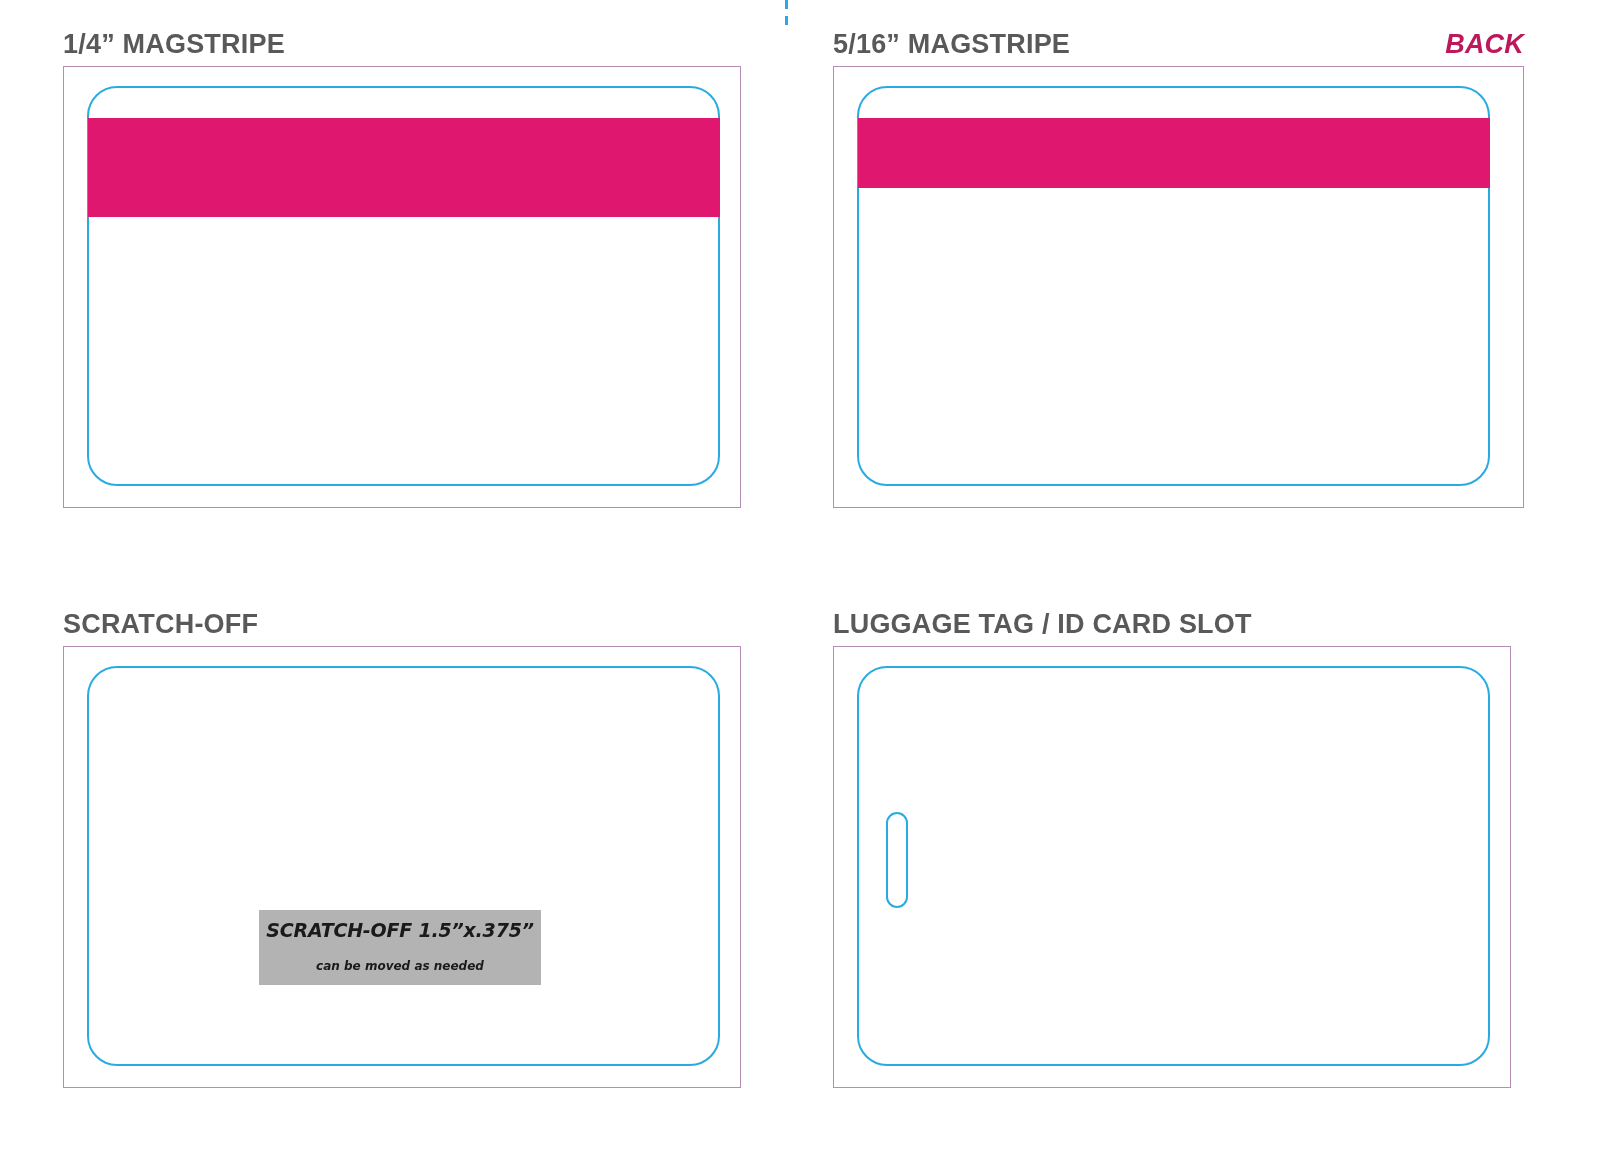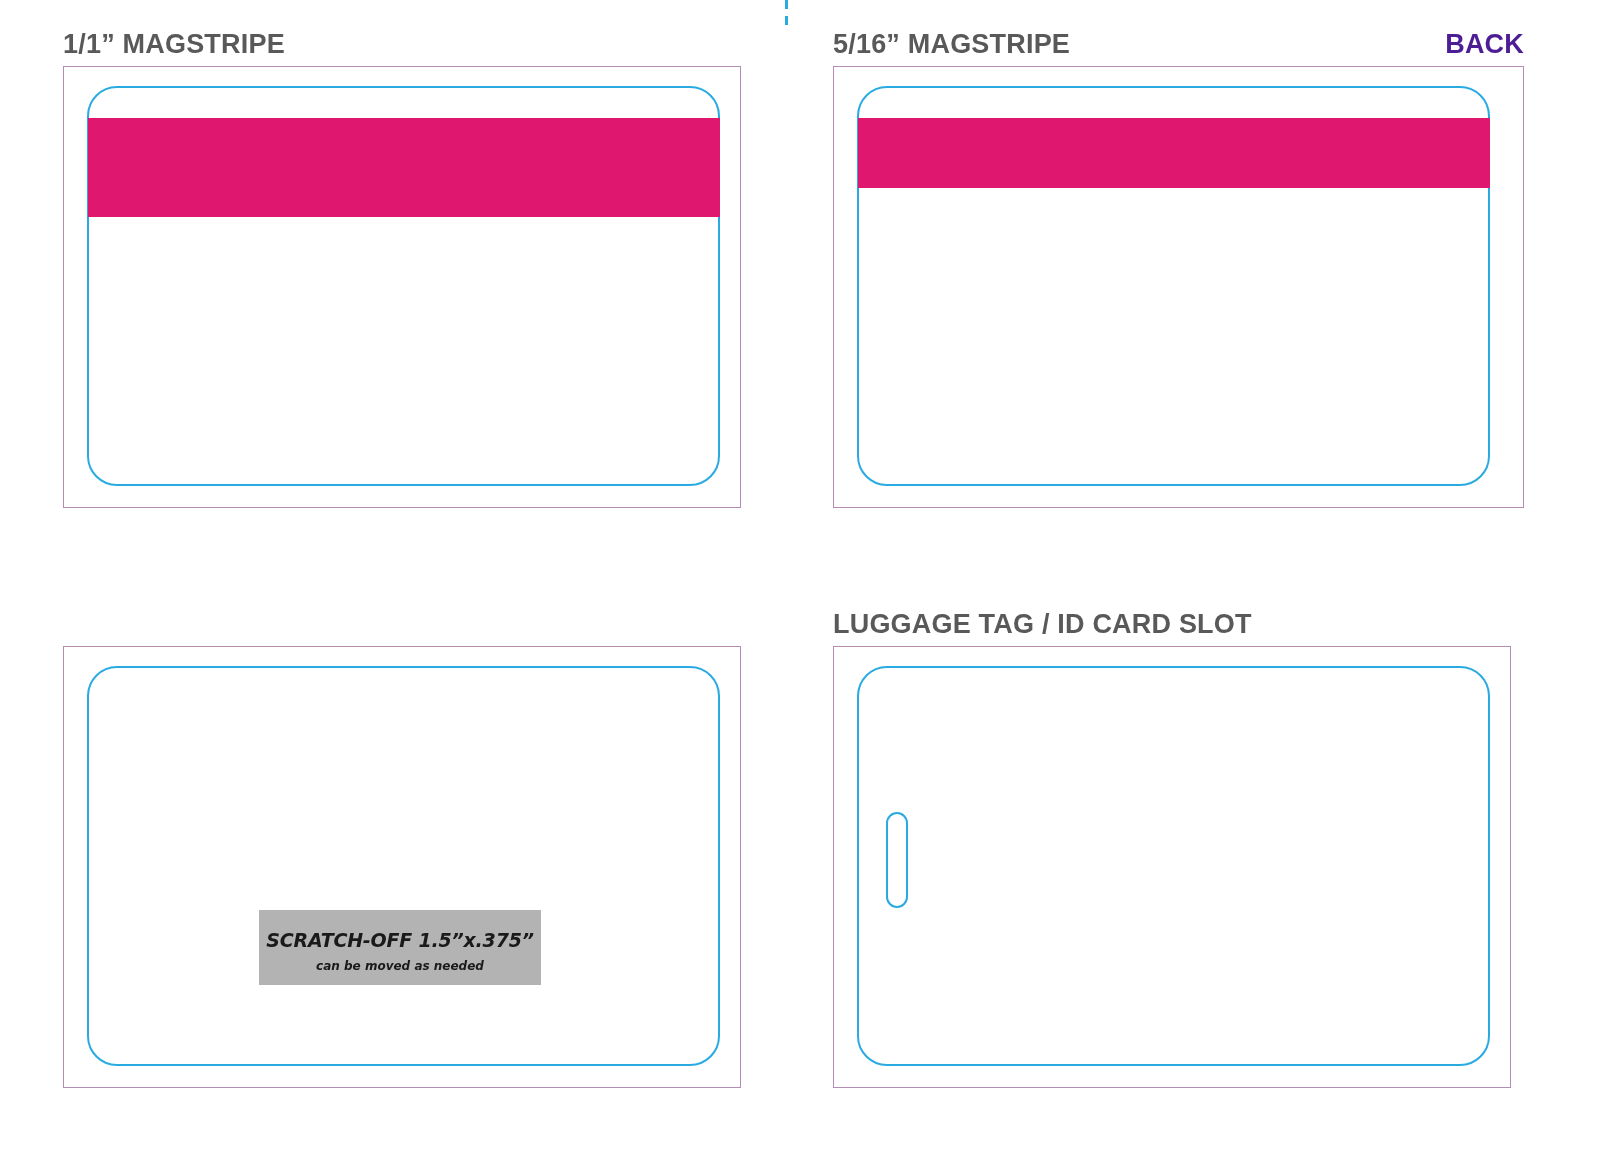--- a/index.html
+++ b/index.html
@@ -56,24 +56,25 @@
     font-weight: bold;
     color: #595959;
     letter-spacing: 0.2px;
     line-height: 1;
     white-space: nowrap;
   }
 
   .panel-side-label {
     font-size: 27px;
     font-weight: bold;
-    color: #4c1d95;
+    color: #be185d;
     letter-spacing: 0.2px;
     line-height: 1;
     white-space: nowrap;
+    font-style: italic;
   }
 
   
   .bleed-box {
     position: absolute;
     left: 0; top: 0;
     width: 100%;
     height: 100%;
     border: 1px solid #b58cb5;
     box-sizing: border-box;
@@ -94,21 +95,21 @@
     background: #e0176f;
   }
 
   
   .scratch-patch {
     position: absolute;
     background: #b3b3b3;
     display: flex;
     flex-direction: column;
     align-items: center;
-    justify-content: flex-end;
+    justify-content: space-between;
     box-sizing: border-box;
     padding: 10px 14px 12px 14px;
   }
   .scratch-line-1 {
     font-family: "DejaVu Sans", sans-serif;
     font-size: 19px;
     font-weight: bold;
     font-style: italic;
     color: #1a1a1a;
     letter-spacing: -0.2px;
@@ -137,21 +138,21 @@
 </style>
 </head>
 <body>
 
 <div class="stage">
 
   <div class="reg-tick"></div>
 
   <div class="panel" style="left:63px; top:66px; width:678px; height:442px;">
     <div class="panel-header">
-      <span class="panel-title">1/1” MAGSTRIPE</span>
+      <span class="panel-title">1/4” MAGSTRIPE</span>
       <span class="panel-side-label"></span>
     </div>
 
     <div class="bleed-box"></div>
 
     <div class="card-shape" style="left:24px; top:20px; width:633px; height:400px;"></div>
 
     <div class="magstripe" style="left:25px; top:52px; width:632px; height:99px;"></div>
   </div>
 
@@ -162,20 +163,24 @@
     </div>
 
     <div class="bleed-box"></div>
 
     <div class="card-shape" style="left:24px; top:20px; width:633px; height:400px;"></div>
 
     <div class="magstripe" style="left:25px; top:52px; width:632px; height:70px;"></div>
   </div>
 
   <div class="panel" style="left:63px; top:646px; width:678px; height:442px;">
+    <div class="panel-header">
+      <span class="panel-title">SCRATCH-OFF</span>
+      <span class="panel-side-label"></span>
+    </div>
 
     <div class="bleed-box"></div>
 
     <div class="card-shape" style="left:24px; top:20px; width:633px; height:400px;"></div>
 
     <div class="scratch-patch" style="left:196px; top:264px; width:282px; height:75px;">
       <span class="scratch-line-1">SCRATCH-OFF 1.5”x.375”</span>
       <span class="scratch-line-2">can be moved as needed</span>
     </div>
   </div>

